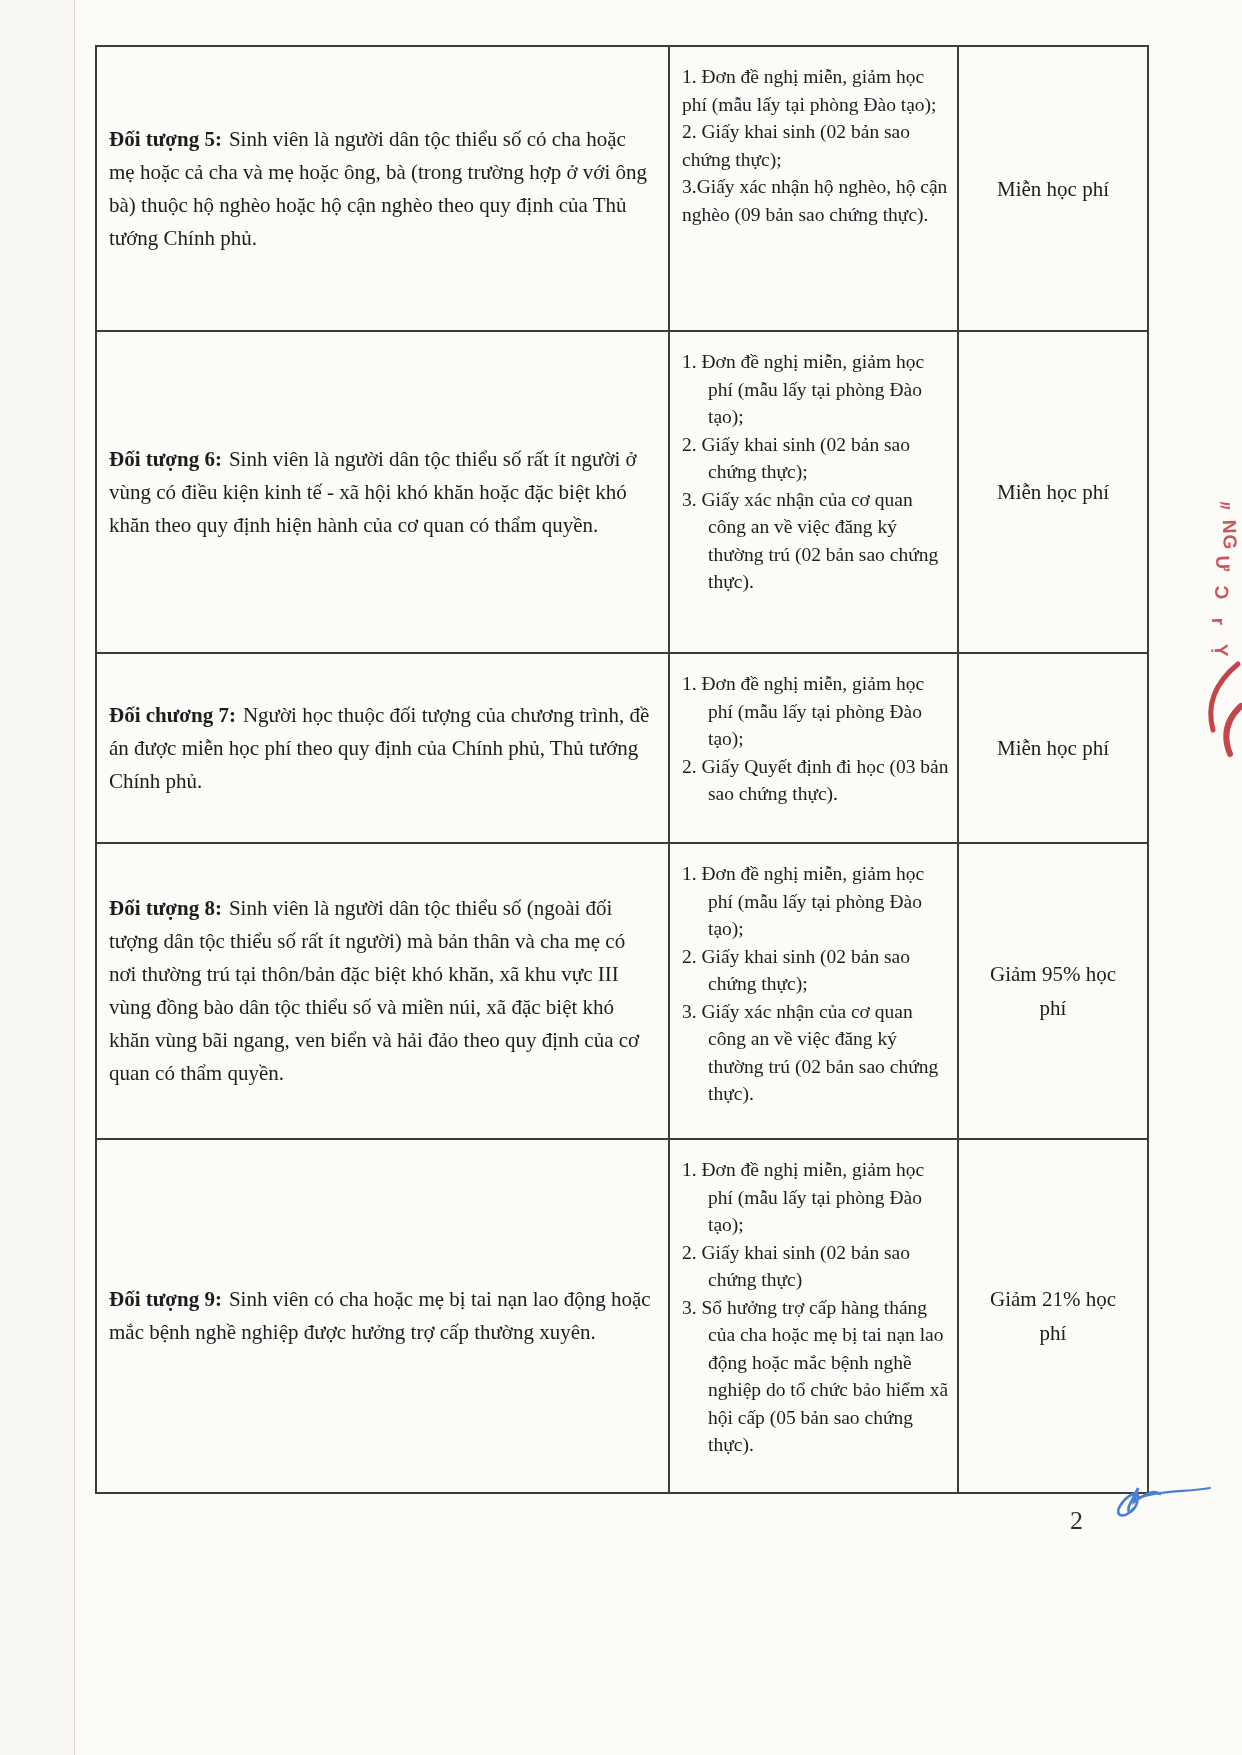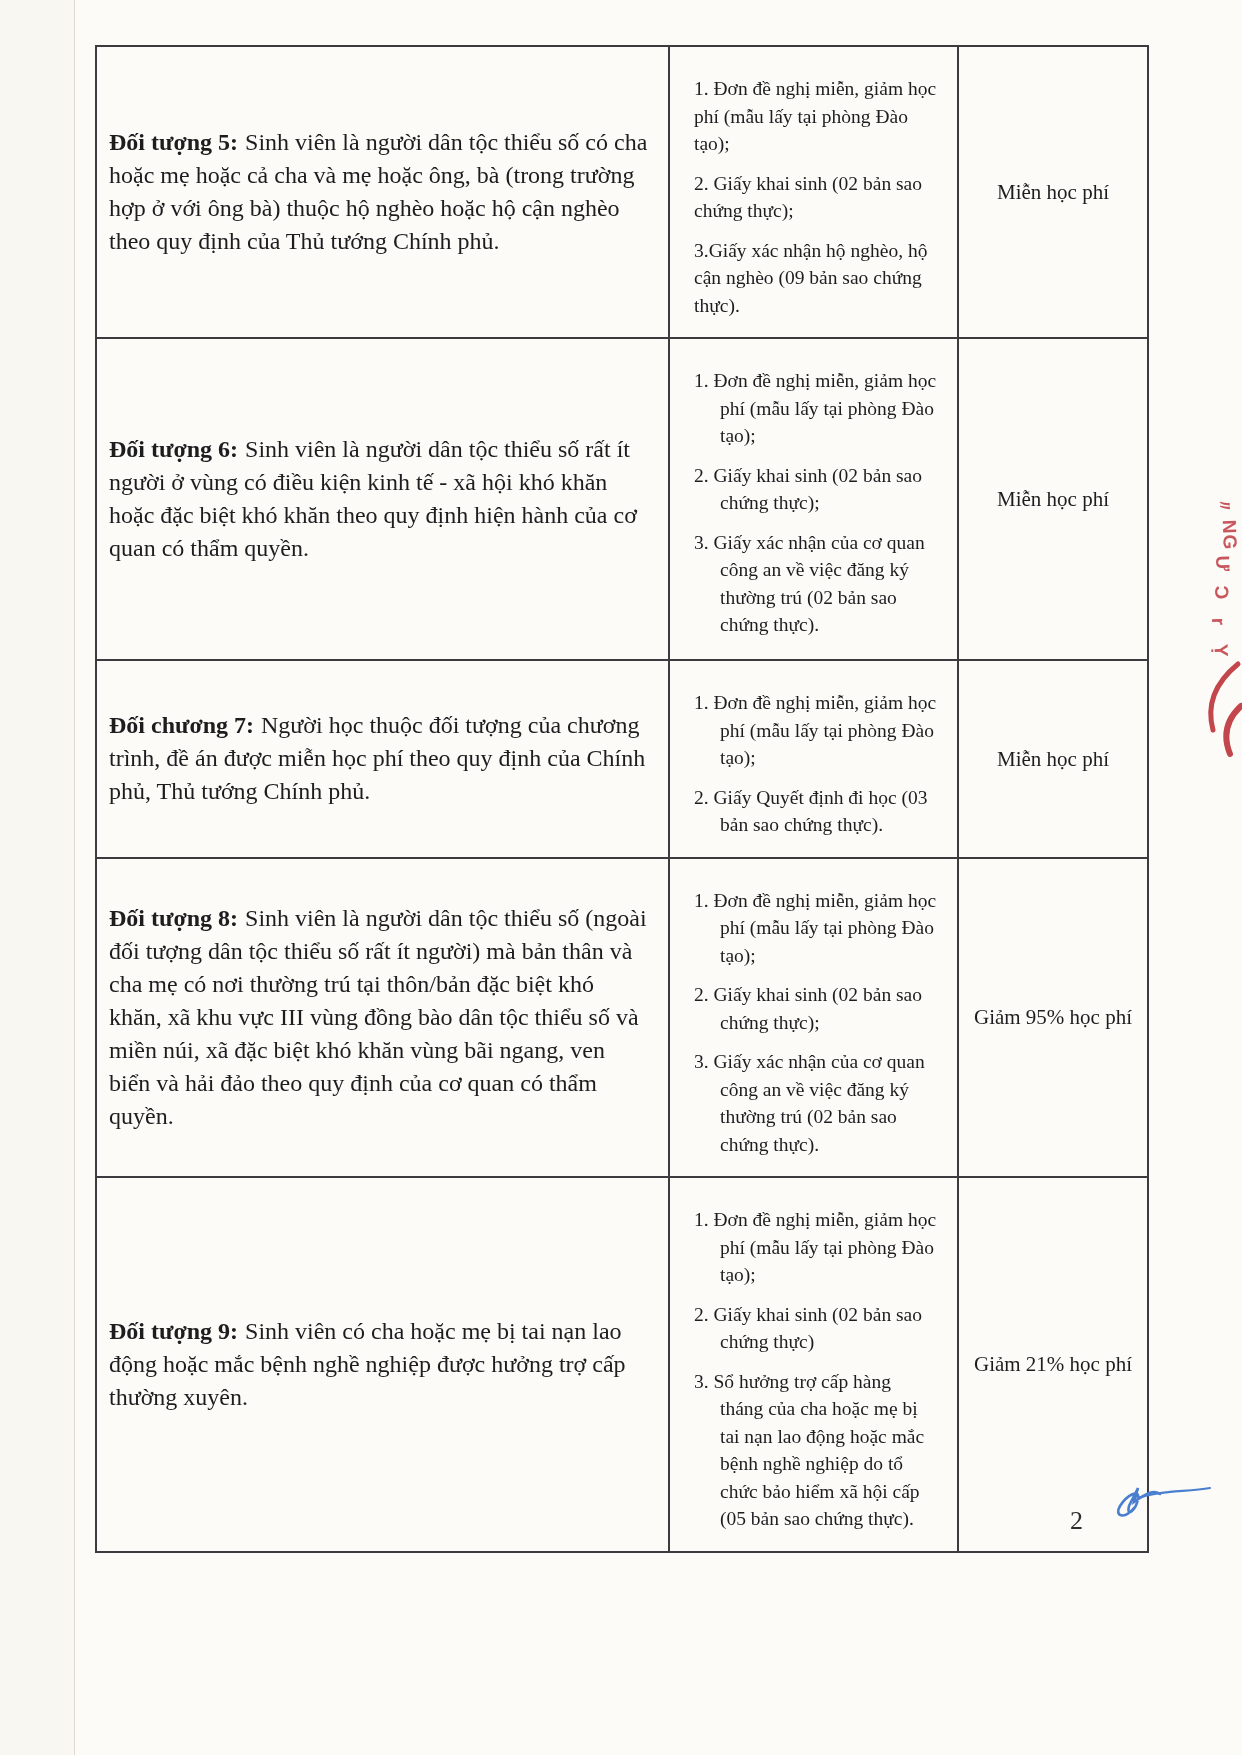--- a/index.html
+++ b/index.html
@@ -30,34 +30,34 @@
     overflow:hidden;
   }
   tr.row-0{height:285px;}
   tr.row-1{height:322px;}
   tr.row-2{height:190px;}
   tr.row-3{height:296px;}
   tr.row-4{height:354px;}
   td.subject{
     vertical-align:middle;
     padding:6px 16px 6px 12px;
-    font-size:24px;line-height:33px;
+    font-size:21px;line-height:33px;
   }
   td.subject strong{margin-right:7px;font-weight:700;}
   td.docs{
     vertical-align:top;
     padding:16px 6px 6px 12px;
     font-size:19.5px;line-height:27.5px;
   }
   td.benefit{
     vertical-align:middle;text-align:center;
     font-size:21px;line-height:34px;
-    padding:0 10px;
+    padding:0 26px;
   }
-  .doc-item{margin:12px;}
+  .doc-item{margin:0;}
   .doc-item.hang{padding-left:26px;text-indent:-26px;}
   
   .stamp{
     position:absolute;right:-6px;top:496px;width:34px;
     display:flex;flex-direction:column;align-items:flex-start;gap:9px;
     color:#c2464c;font-weight:700;font-size:19px;line-height:20px;
     font-family:"Liberation Sans","DejaVu Sans",sans-serif;
     opacity:.9;
   }
   .stamp span{display:block;transform:rotate(88deg);letter-spacing:1px;white-space:nowrap;}

